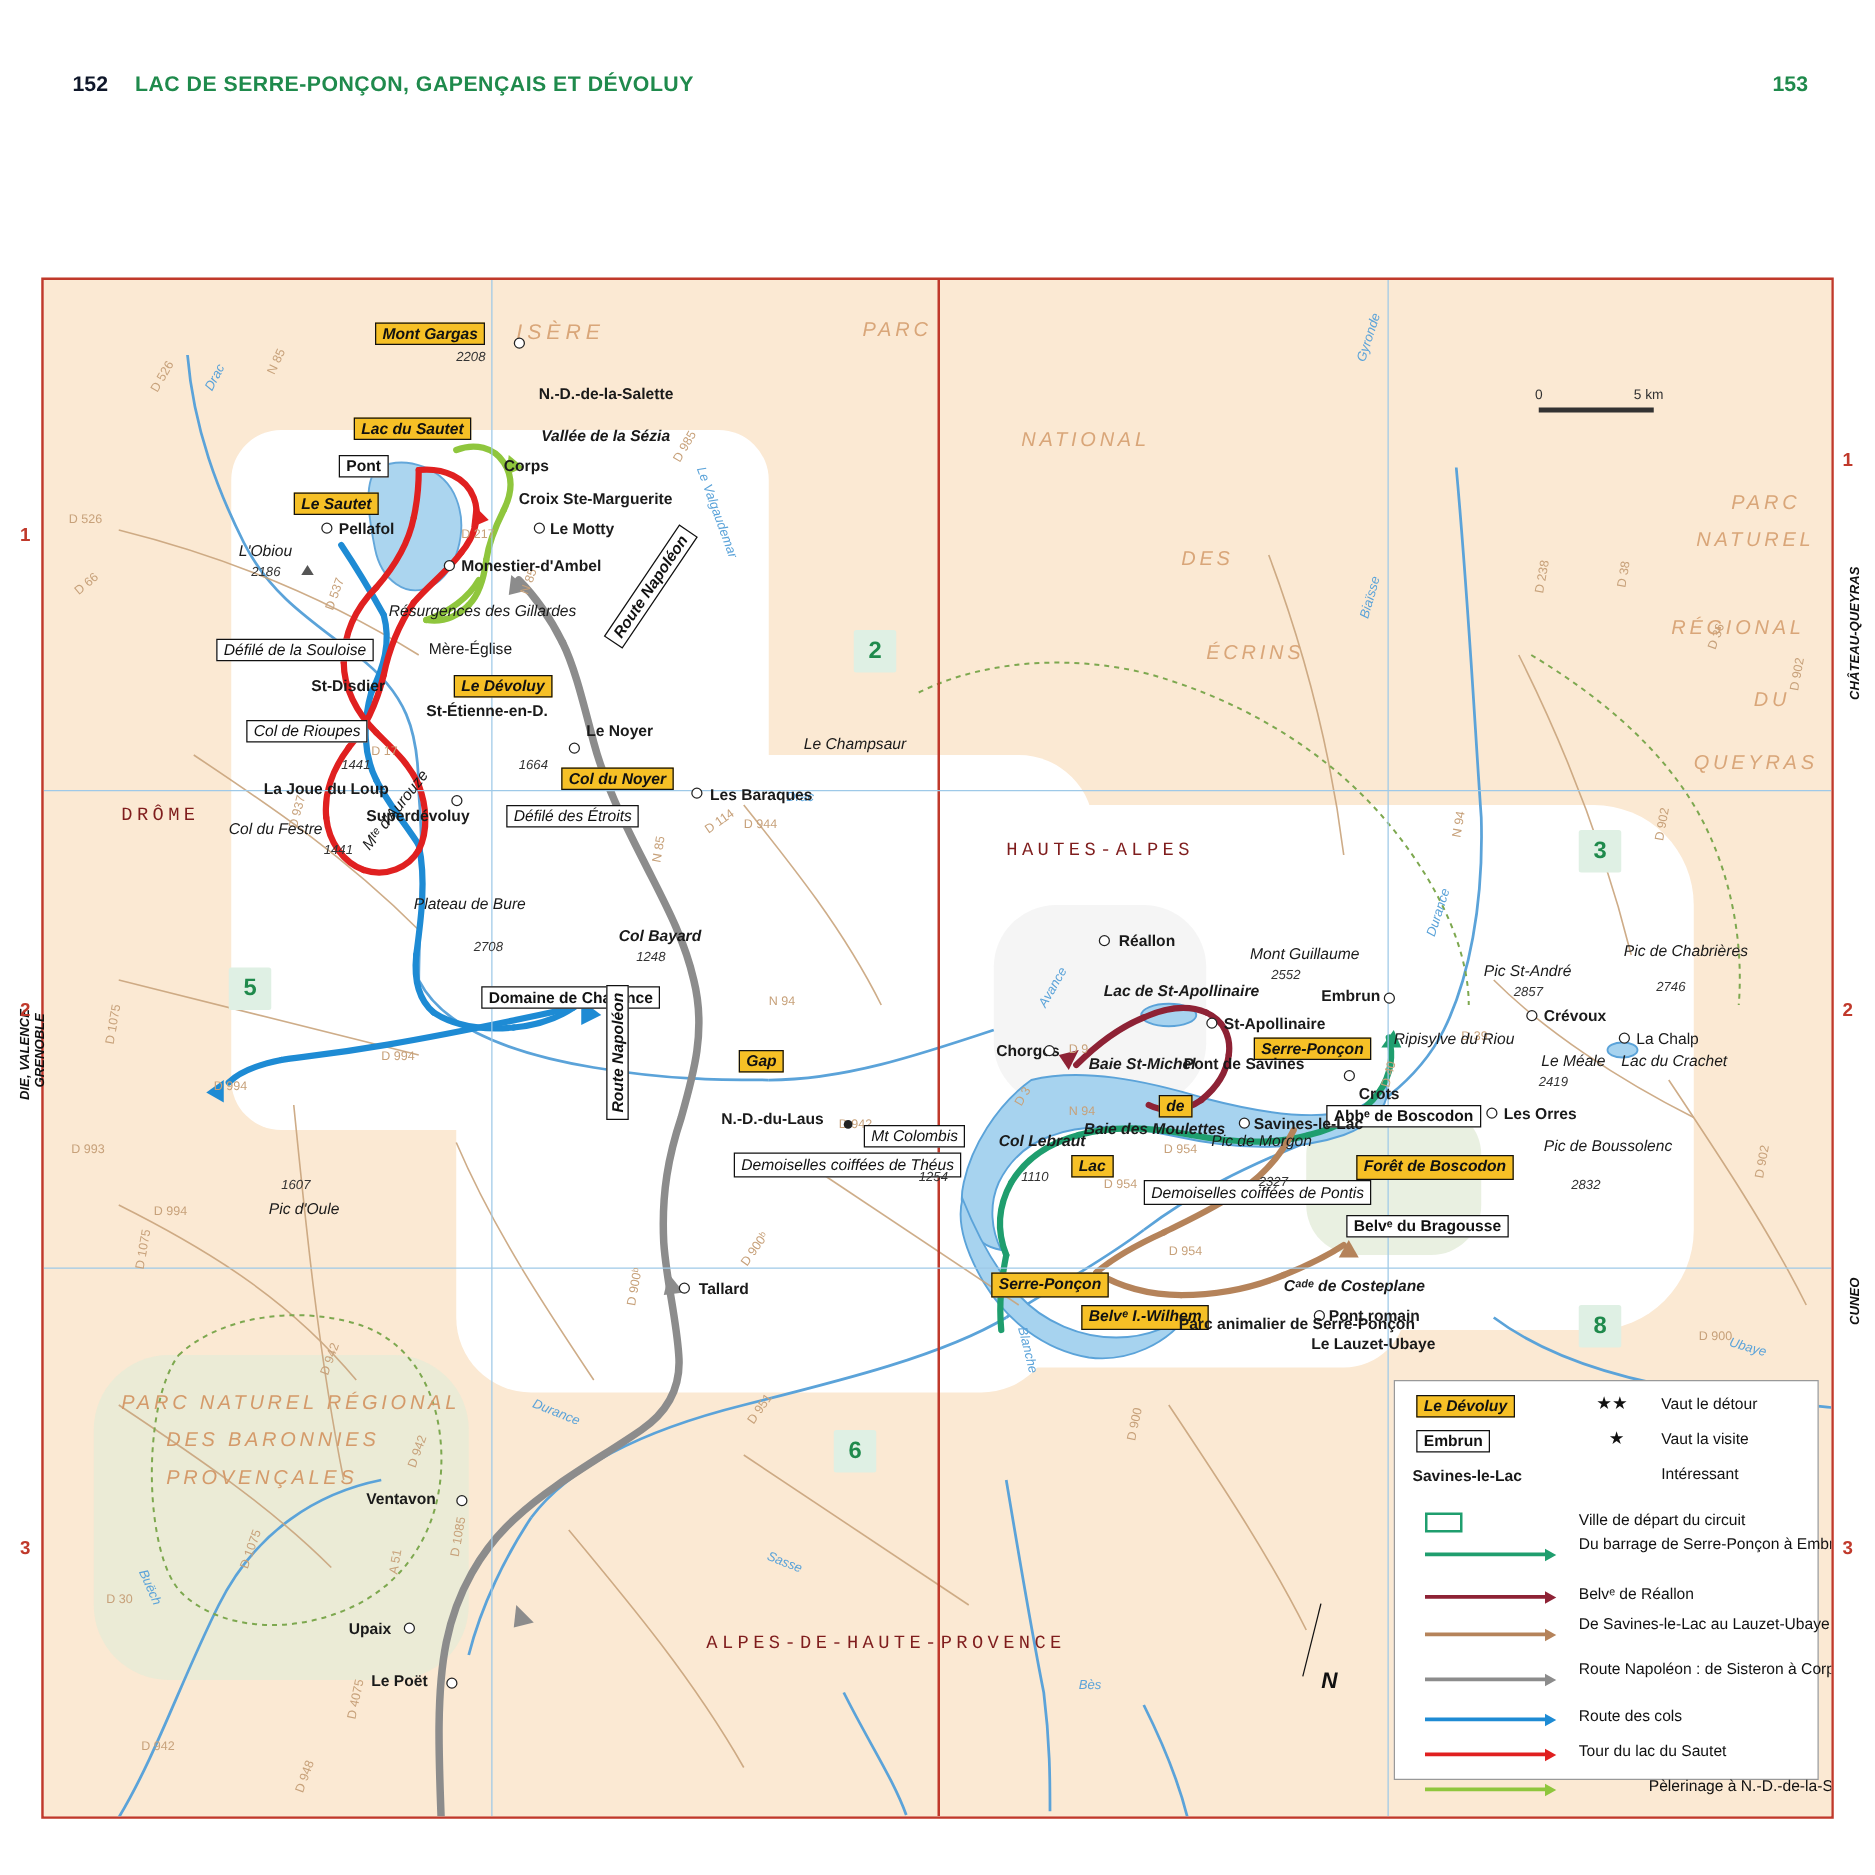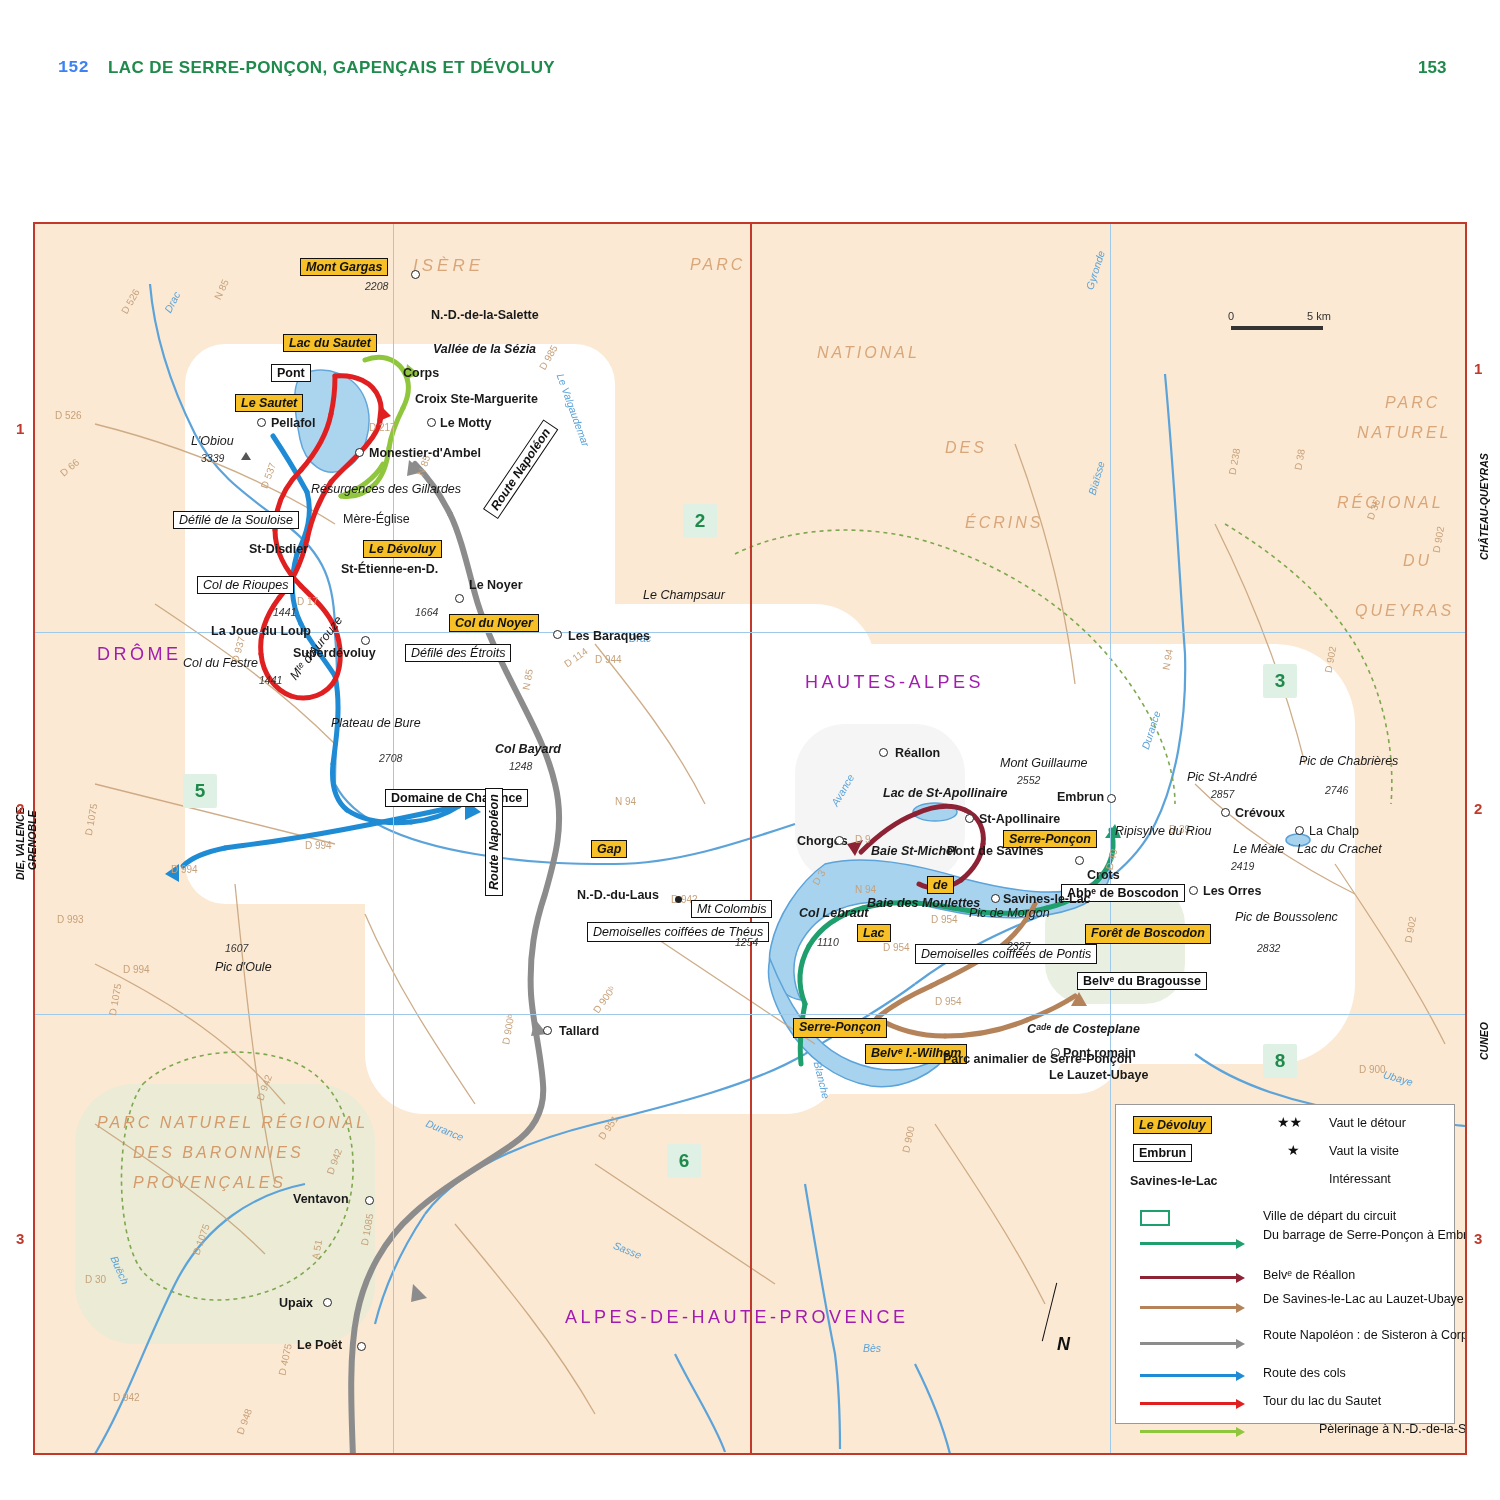--- a/index.html
+++ b/index.html
@@ -1,19 +1,19 @@
 <!DOCTYPE html>
 <html><head>
 <meta charset="utf-8">
 <style>
   html,body{margin:0;padding:0;}
   body{width:1500px;height:1500px;background:#ffffff;font-family:"Liberation Sans",sans-serif;position:relative;overflow:hidden;}
 
   .page-header{position:absolute;top:58px;left:0;width:1500px;height:30px;}
-  .folio-left{position:absolute;left:58px;top:0;color:#3b82f6;font-size:17px;font-weight:bold;font-family:Liberation Mono, monospace;}
+  .folio-left{position:absolute;left:58px;top:0;color:#0f172a;font-size:17px;font-weight:bold;}
   .book-title{position:absolute;left:108px;top:0;color:#1f8a4c;font-size:17px;font-weight:bold;letter-spacing:.4px;}
   .folio-right{position:absolute;left:1418px;top:0;color:#1f8a4c;font-size:17px;font-weight:bold;}
 
   .map-frame{position:absolute;left:33px;top:222px;width:1434px;height:1233px;border:2px solid #c0392b;box-sizing:border-box;background:#fdf6ec;overflow:hidden;}
 
   
   .land{position:absolute;}
   .tint-a{background:#fbe9d3;}
   .white-zone{background:#ffffff;}
 
@@ -55,21 +55,21 @@
 
   .legend{position:absolute;background:#fff;border:1px solid #999;}
   .legend-row{position:absolute;font-size:12.5px;color:#111;white-space:nowrap;}
   .lg-arrow{position:absolute;height:3px;}
   .lg-arrow:after{content:"";position:absolute;right:-7px;top:-3.5px;border-left:9px solid currentColor;border-top:5px solid transparent;border-bottom:5px solid transparent;}
 
   .edge-tab{position:absolute;font-size:10.5px;font-weight:bold;color:#111;white-space:nowrap;font-style:italic;}
 
   .compass{position:absolute;font-size:18px;font-weight:bold;font-style:italic;color:#111;}
 
-  .deptlbl{position:absolute;font-size:18px;letter-spacing:3.5px;color:#a21caf;white-space:nowrap;}
+  .deptlbl{position:absolute;font-size:15px;letter-spacing:3.5px;color:#7f1d1d;white-space:nowrap;font-family:Liberation Mono, monospace;}
 
   svg.overlay{position:absolute;left:0;top:0;width:1434px;height:1233px;pointer-events:none;}
 </style>
 </head>
 <body>
 
 <div class="page-header">
   <div class="folio-left">152</div>
   <div class="book-title">LAC DE SERRE-PONÇON, GAPENÇAIS ET DÉVOLUY</div>
   <div class="folio-right">153</div>
@@ -368,21 +368,21 @@
   <div class="alt" style="left:330px;top:56px;">2208</div>
   <div class="place b" style="left:396px;top:60px;margin-top:24px;">N.-D.-de-la-Salette</div>
   <div class="place i b" style="left:398px;top:118px;">Vallée de la Sézia</div>
   <div class="place b" style="left:368px;top:142px;">Corps</div>
   <div class="place b" style="left:380px;top:168px;">Croix Ste-Marguerite</div>
   <div class="place b" style="left:405px;top:192px;">Le Motty</div>
   <div class="dot" style="left:392px;top:194px;"></div>
   <div class="place b" style="left:236px;top:192px;">Pellafol</div>
   <div class="dot" style="left:222px;top:194px;"></div>
   <div class="place i" style="left:156px;top:210px;">L'Obiou</div>
-  <div class="alt" style="left:166px;top:228px;">3339</div>
+  <div class="alt" style="left:166px;top:228px;">2186</div>
   <div class="tri" style="left:206px;top:228px;border-bottom-color:transparent;border-bottom:8px solid #555;"></div>
   <div class="place b" style="left:334px;top:222px;line-height:1.2;">Monestier-d'Ambel</div>
   <div class="dot" style="left:320px;top:224px;"></div>
   <div class="place i" style="left:276px;top:258px;line-height:1.2;">Résurgences des Gillardes</div>
   <div class="place" style="left:308px;top:288px;">Mère-Église</div>
   <div class="place b" style="left:214px;top:318px;">St-Disdier</div>
   <div class="place b" style="left:306px;top:338px;line-height:1.2;">St-Étienne-en-D.</div>
   <div class="place b" style="left:434px;top:354px;">Le Noyer</div>
   <div class="dot" style="left:420px;top:370px;"></div>
   <div class="alt" style="left:238px;top:382px;">1441</div>

